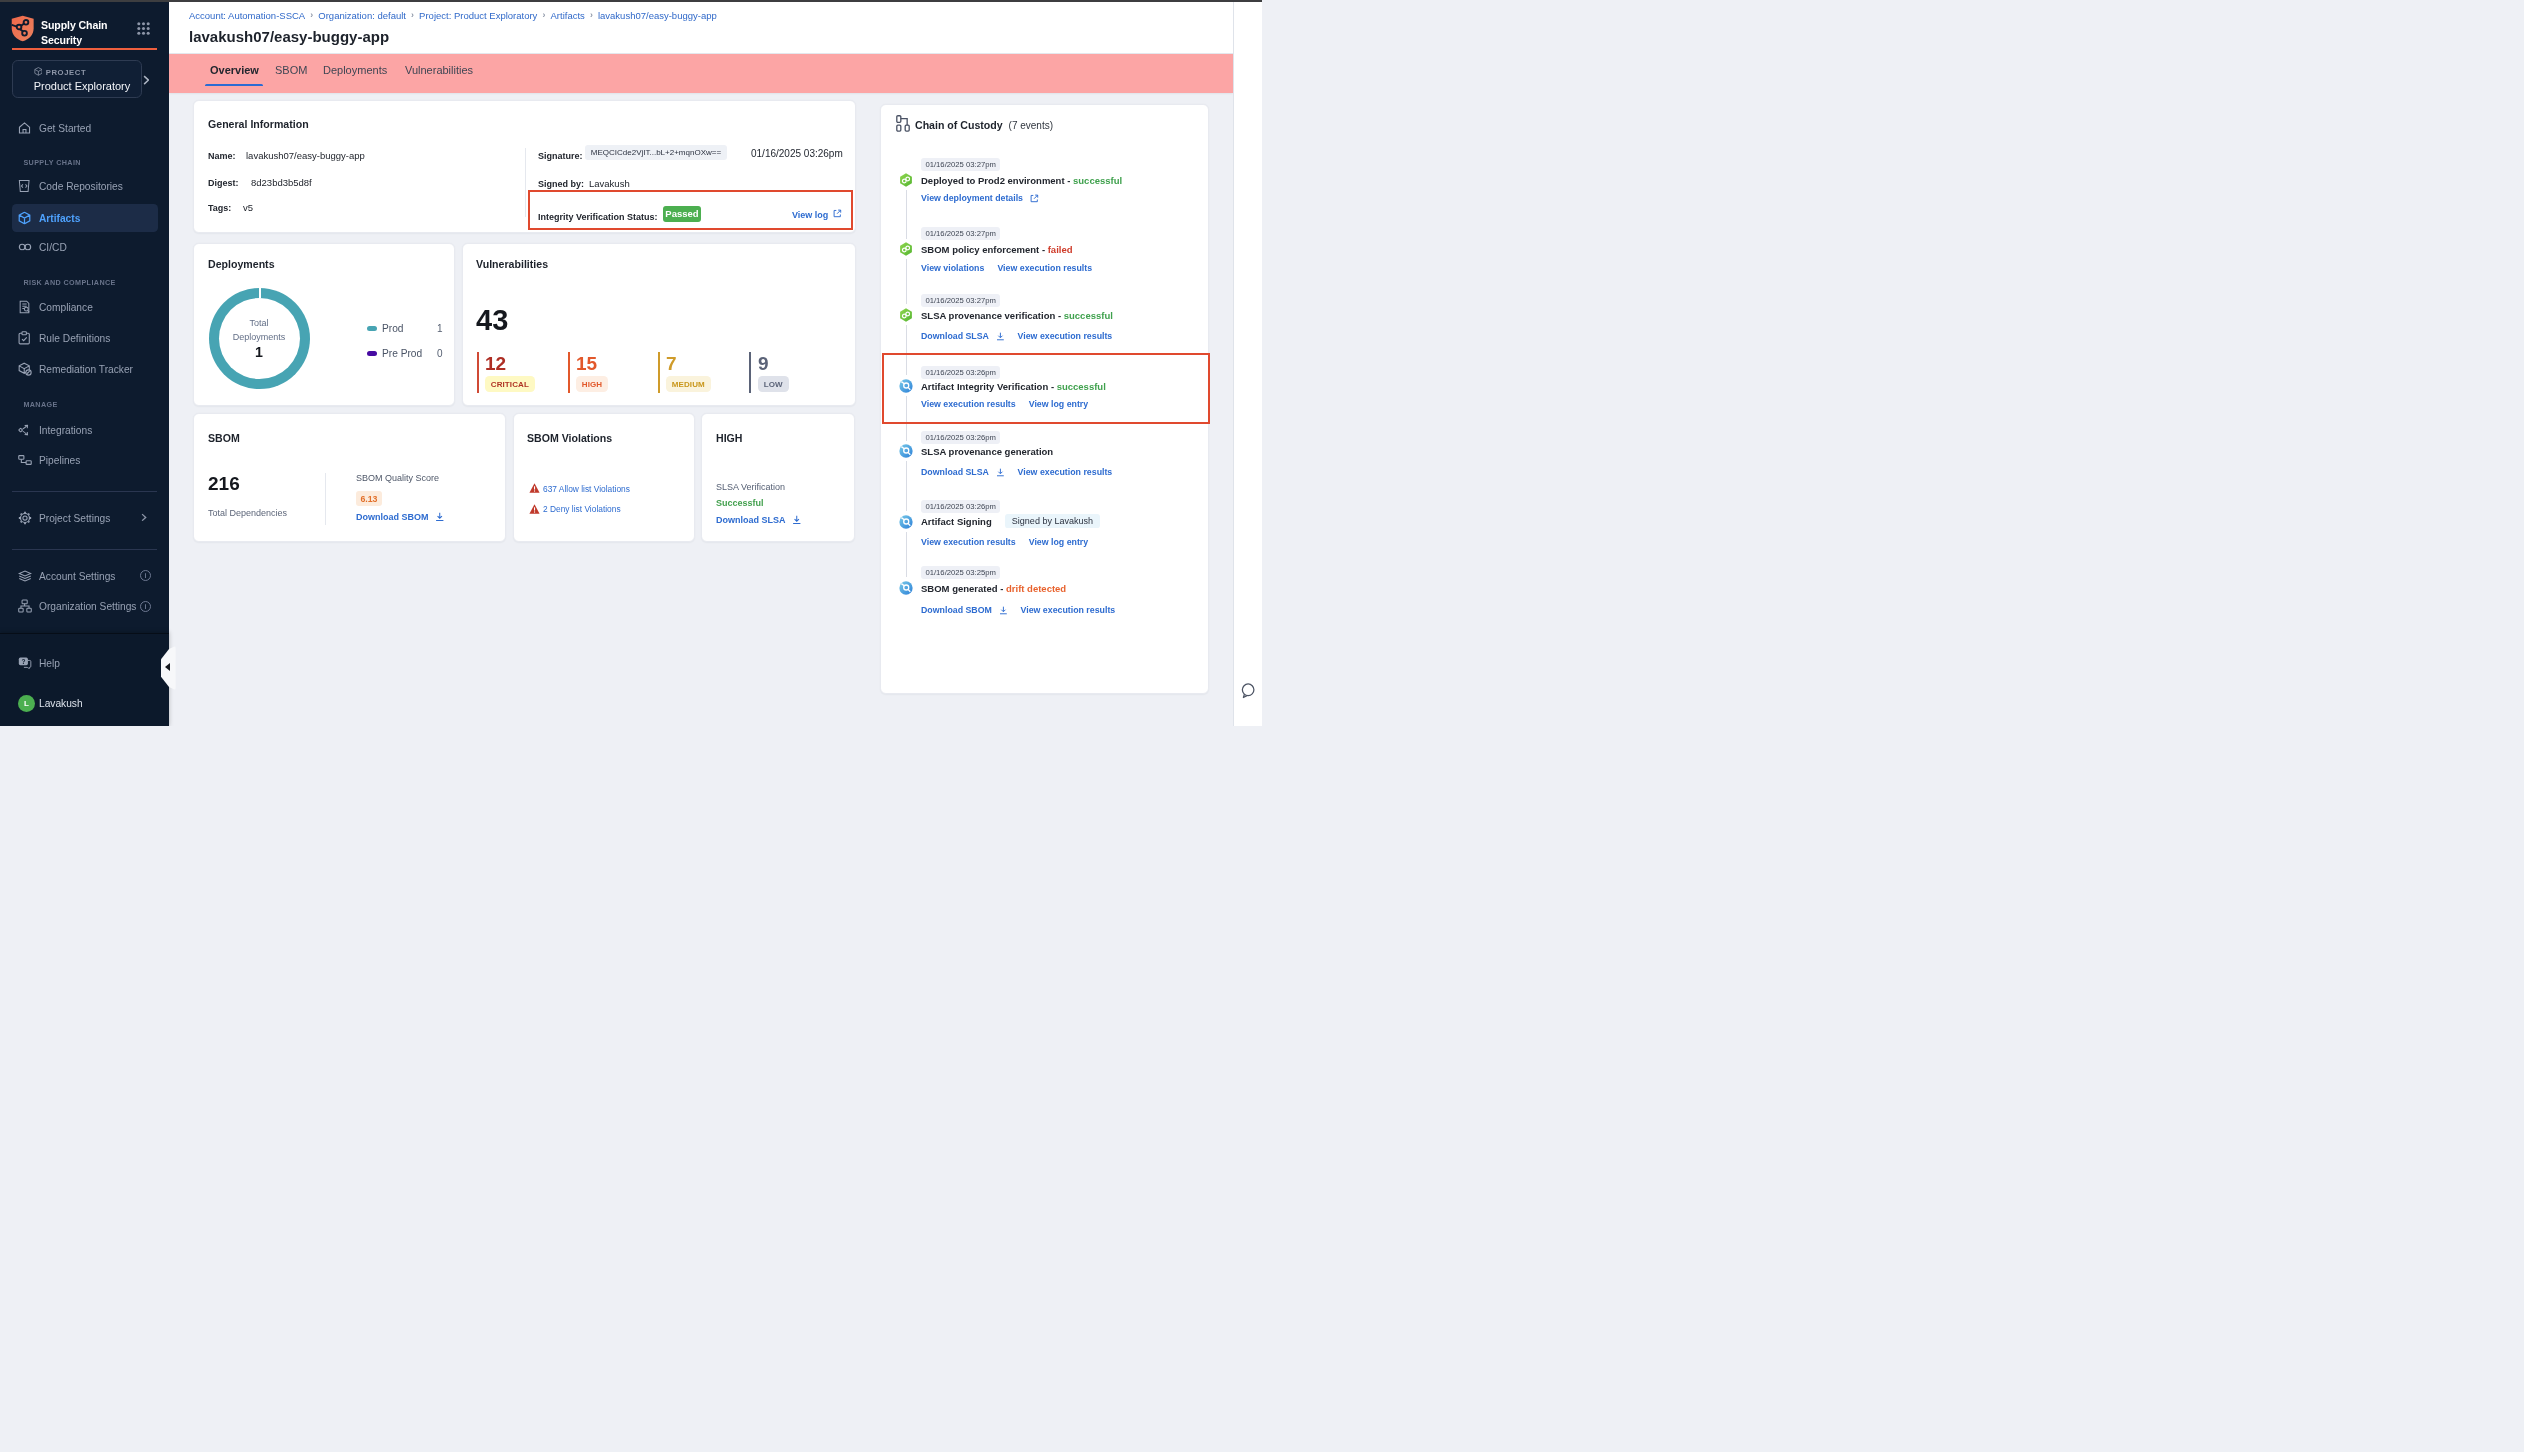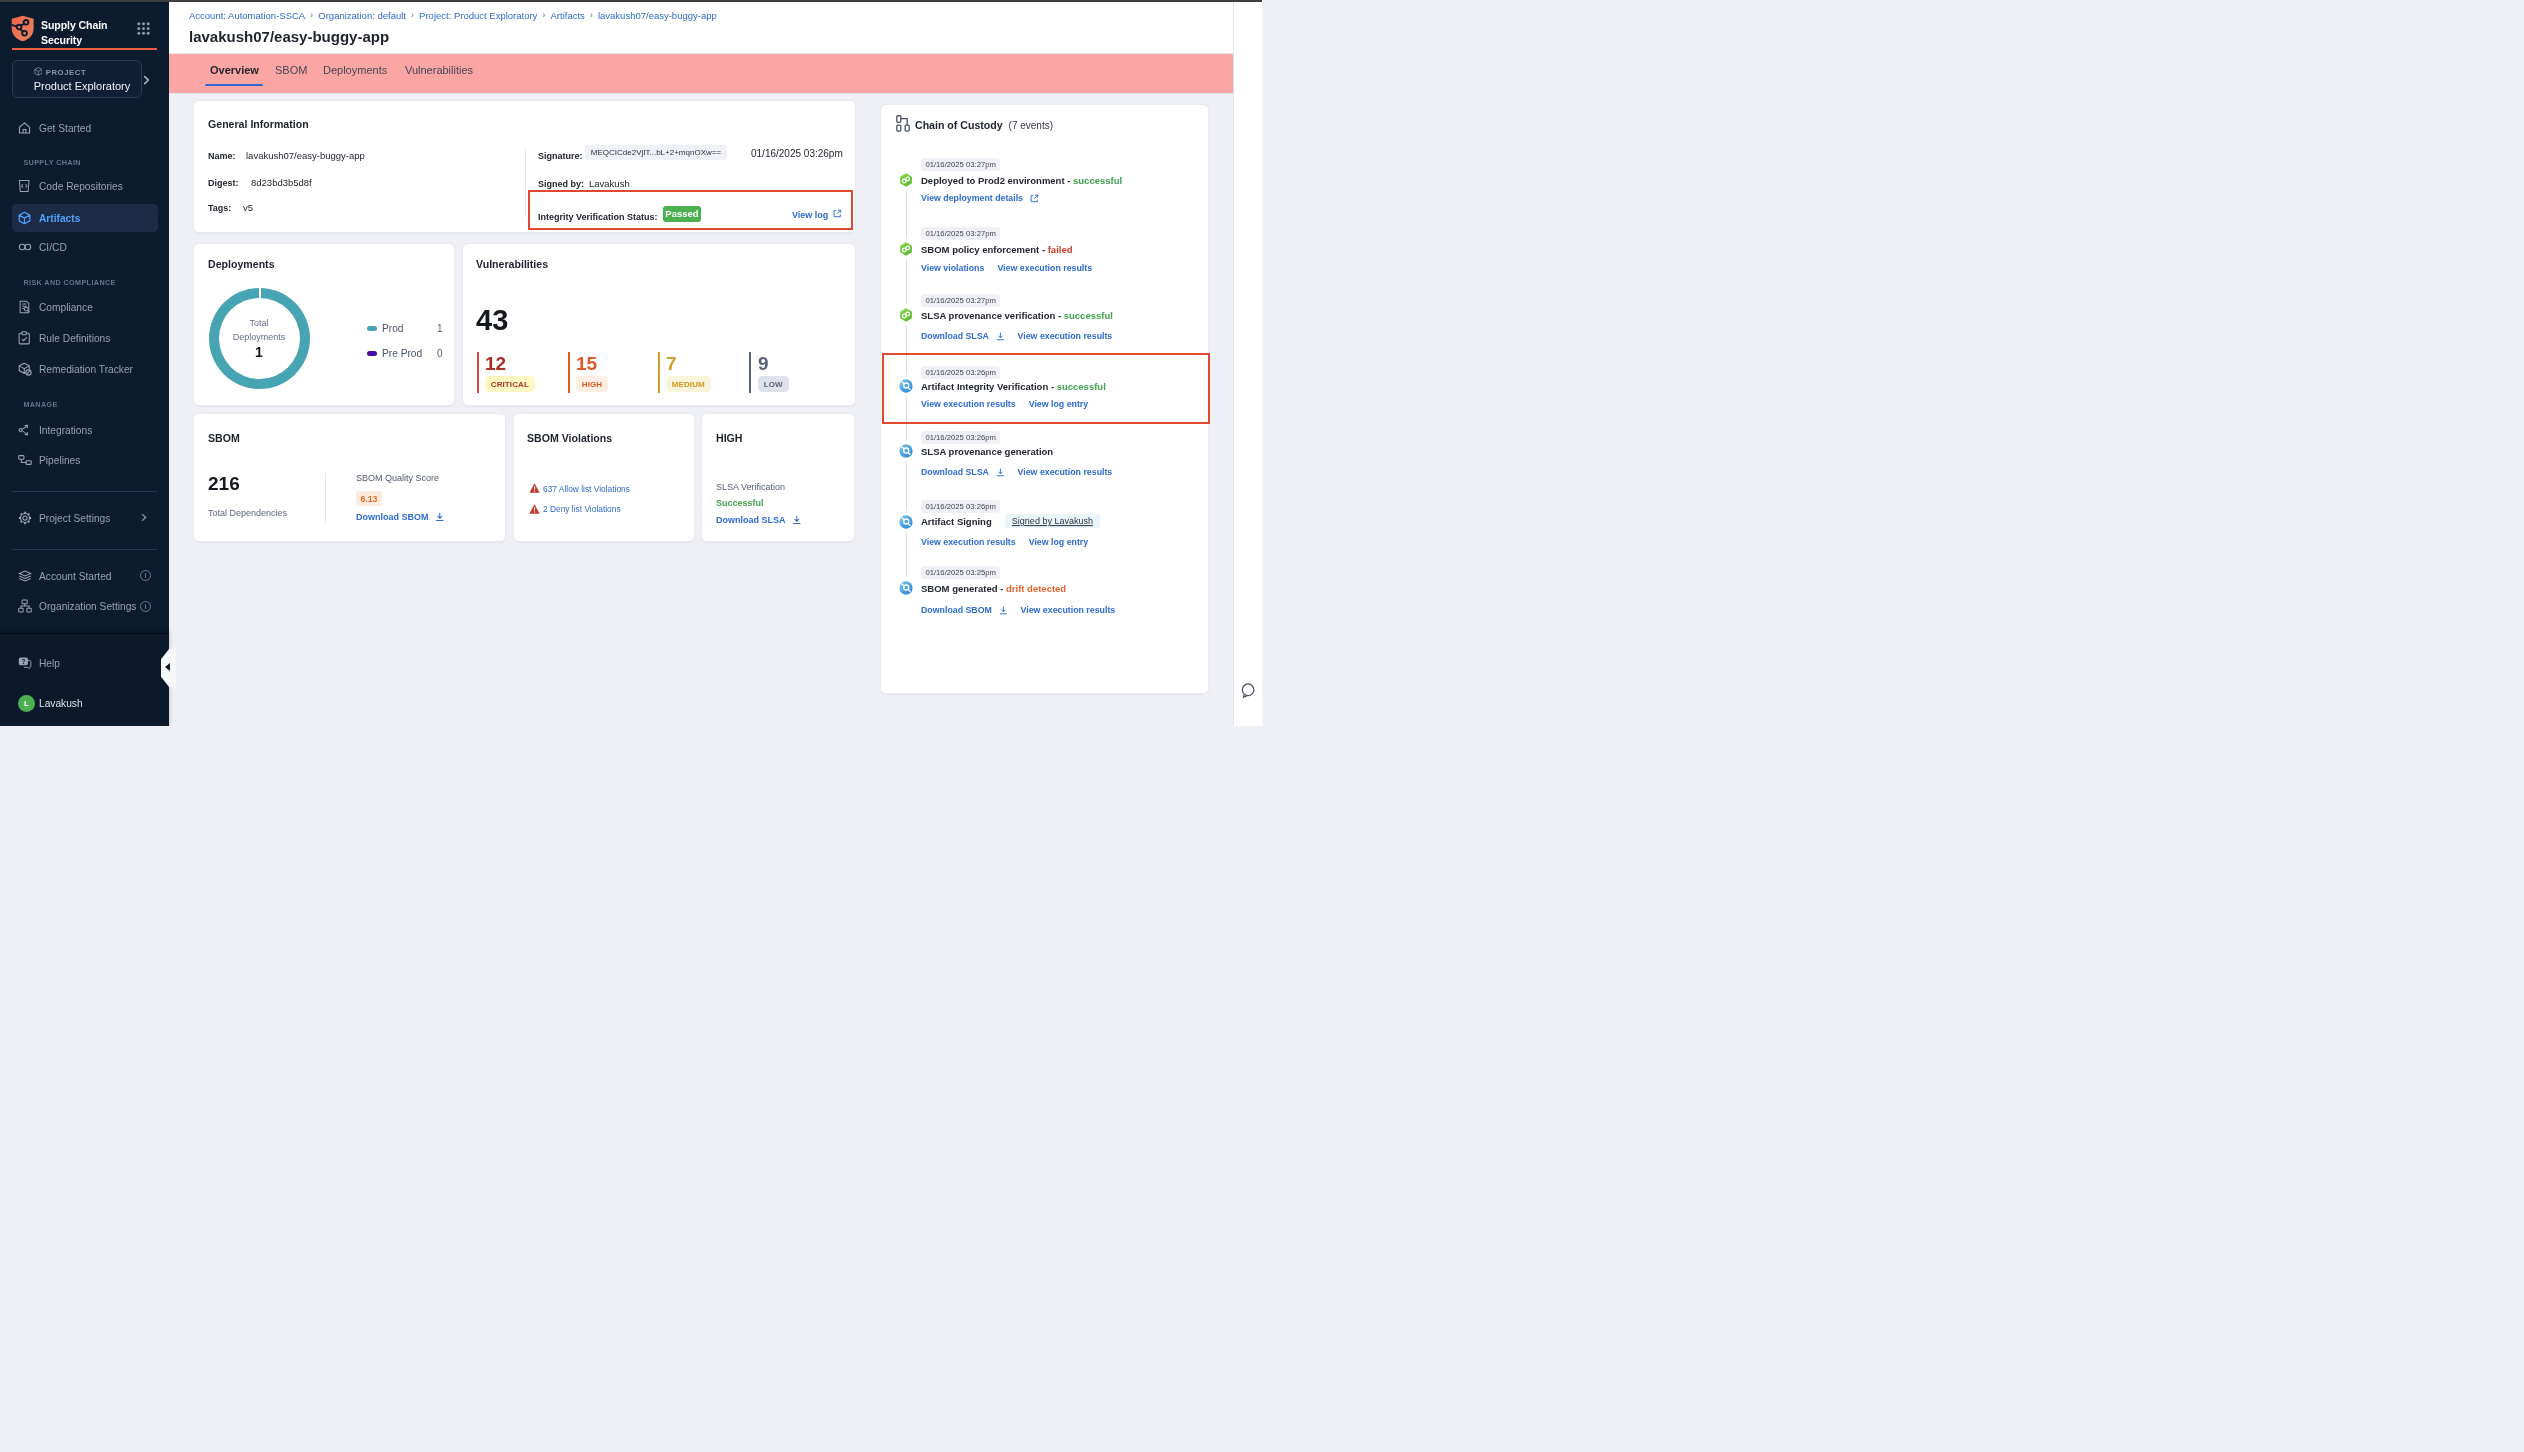--- a/index.html
+++ b/index.html
@@ -205,21 +205,21 @@
       <path d="M1.5 1.5 L6.5 6 L1.5 10.5"></path>
     </svg>
 
   <div class="sb-div" style="top:547px"></div>
 
   <div class="nav-item" style="top:560px">
     <svg width="14" height="13" viewBox="0 0 19 18" fill="none" stroke="#98a2b4" stroke-width="1.4">
         <path d="M1.5 9 L9.5 12.5 L17.5 9 M1.5 12.5 L9.5 16 L17.5 12.5"></path>
         <path d="M1.5 5.5 L9.5 9 L17.5 5.5 L9.5 2 Z"></path>
       </svg>
-    <div class="txt">Account Started</div>
+    <div class="txt">Account Settings</div>
   </div>
   <i class="info-i" style="left:140px;top:568px">i</i>
 
   <div class="nav-item" style="top:590px">
     <svg width="14" height="14" viewBox="0 0 19 19" fill="none" stroke="#98a2b4" stroke-width="1.4">
         <rect x="5.5" y="1.5" width="7" height="5" rx="1"></rect>
         <rect x="1" y="12.5" width="6" height="5" rx="1"></rect>
         <rect x="12" y="12.5" width="6" height="5" rx="1"></rect>
         <path d="M9 6.5 V9.5 M4 12.5 V9.5 H15 V12.5"></path>
       </svg>
@@ -431,21 +431,21 @@
 <div class="ev-title" style="top:451px;">SLSA provenance generation</div>
 <div class="ev-links" style="top:472px;"><span class="link">Download SLSA</span>
 <svg class="dlico" width="8.8" height="8.8" viewBox="0 0 13 13" fill="none" stroke="#2e6cd0" stroke-width="1.4" style="margin-left:4.4px;">
       <path d="M6.5 1 V8 M3.5 5.5 L6.5 8.5 L9.5 5.5 M1.5 11.5 H11.5"></path>
     </svg><span class="link l2">View execution results</span></div>
 
 <div class="ev-pill" style="top:500px;">01/16/2025 03:26pm</div>
 <svg class="ev-icon" style="top:522px;" width="14" height="14" viewBox="0 0 19 19">
     <use href="#bluecir"></use>
   </svg>
-<div class="ev-title" style="top:522px;">Artifact Signing <span style="display:inline-block;margin-left:10.2px;background:#eaf5fb;border-radius:2.9px;padding:2.2px 7.3px;font-weight:normal;font-size:9px;color:#2c3240;transform:translateY(-0.7px);text-decoration:underline;">Signed by Lavakush</span></div>
+<div class="ev-title" style="top:522px;">Artifact Signing <span style="display:inline-block;margin-left:10.2px;background:#eaf5fb;border-radius:2.9px;padding:2.2px 7.3px;font-weight:normal;font-size:9px;color:#2c3240;transform:translateY(-0.7px);">Signed by Lavakush</span></div>
 <div class="ev-links" style="top:542px;"><span class="link">View execution results</span><span class="link l2">View log entry</span></div>
 
 <div class="ev-pill" style="top:566px;">01/16/2025 03:25pm</div>
 <svg class="ev-icon" style="top:588px;" width="14" height="14" viewBox="0 0 19 19">
     <use href="#bluecir"></use>
   </svg>
 <div class="ev-title" style="top:588px;">SBOM generated <span style="font-weight:bold;"> - </span> <span class="g-drift">drift detected</span></div>
 <div class="ev-links" style="top:610px;"><span class="link">Download SBOM</span>
 <svg class="dlico" width="8.8" height="8.8" viewBox="0 0 13 13" fill="none" stroke="#2e6cd0" stroke-width="1.4" style="margin-left:4.4px;">
       <path d="M6.5 1 V8 M3.5 5.5 L6.5 8.5 L9.5 5.5 M1.5 11.5 H11.5"></path>

